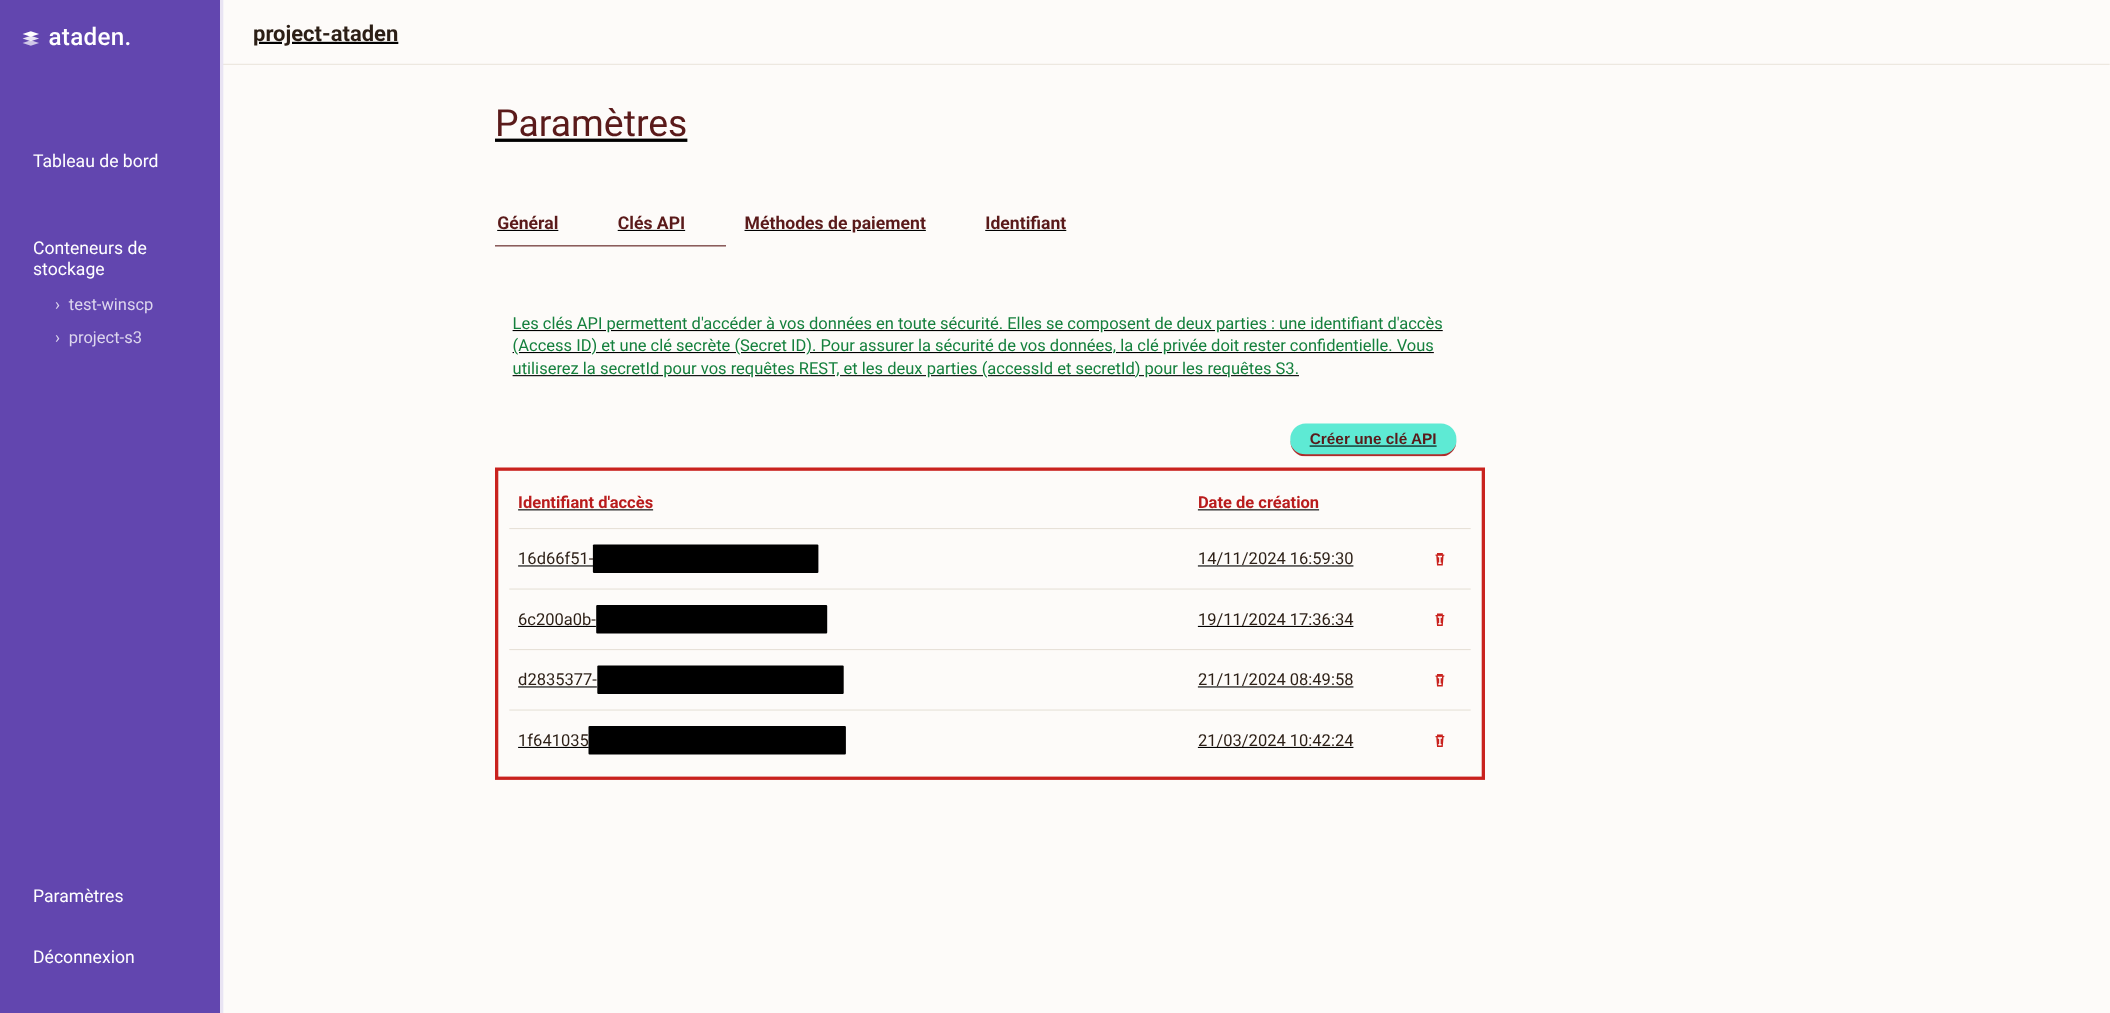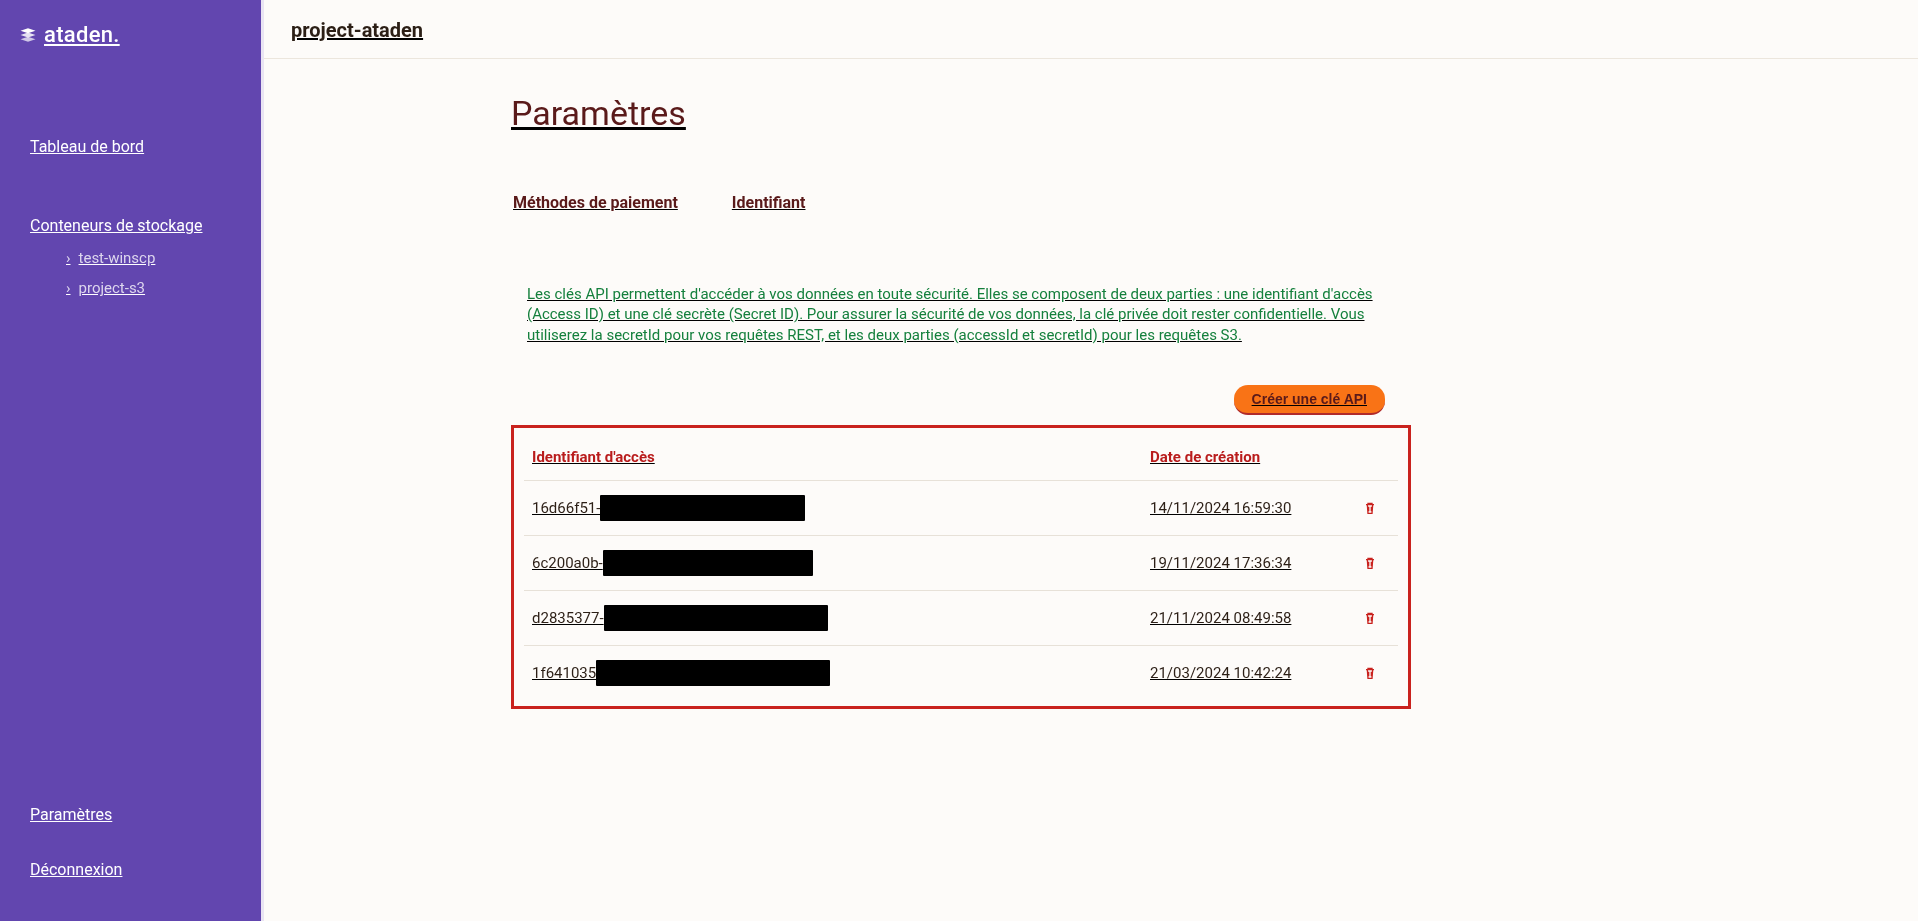--- a/index.html
+++ b/index.html
@@ -6,28 +6,27 @@
   body {
     font-family: -apple-system, BlinkMacSystemFont, "Segoe UI", Roboto, Arial, sans-serif;
     background: #fdfbf9;
     width: 1918px;
     height: 921px;
     overflow: hidden;
     display: flex;
   }
   
   .sidebar {
-    width: 261px;
+    width: 200px;
     background: #6246af;
     color: #fff;
     display: flex;
     flex-direction: column;
     padding-top: 22px;
     position: relative;
-    text-decoration: underline;
   }
   .sidebar::after{
     content:"";
     position:absolute;
     top:0; right:-3px;
     width:3px; height:100%;
     background:#e9e4f3;
   }
   .brand {
     display: flex;
@@ -40,21 +39,21 @@
   }
   .brand-icon { display:inline-flex; }
   .nav-item {
     padding: 8px 30px;
     font-size: 16px;
     cursor: pointer;
     color: #fff;
     margin-top: 44px;
   }
   .nav-sub {
-    padding: 6px 30px 6px 66px;
+    padding: 6px 30px 6px 50px;
     font-size: 15px;
     color: #ddd6ee;
     cursor: pointer;
   }
   .nav-sub::before{
     content:"›";
     margin-right:8px;
     color:#ddd6ee;
   }
   .sidebar-bottom {
@@ -118,21 +117,21 @@
     padding: 0 16px;
   }
   
   .create-row {
     display: flex;
     justify-content: flex-end;
     margin-bottom: 10px;
     padding-right: 26px;
   }
   .create-btn {
-    background: #f97316;
+    background: #5eead4;
     color: #5a1a1a;
     border: none;
     border-radius: 14px;
     padding: 6px 18px;
     font-size: 14px;
     font-weight: 700;
     cursor: pointer;
     border-bottom: 2px solid #b02a2a;
   }
   
@@ -207,20 +206,29 @@
 
 <main class="main">
   <div class="topbar">
     <span>project-ataden</span>
   </div>
 
   <div class="content">
     <h1 class="page-title">Paramètres</h1>
 
     <div class="tabs">
+      <div class="tabs-wrap">
+        <div class="tab active">
+          <span>Général</span>
+        </div>
+        <div class="tab active">
+          <span>Clés API</span>
+        </div>
+        <div class="tabgroup-underline"></div>
+      </div>
       <div class="tab">
         <span>Méthodes de paiement</span>
       </div>
       <div class="tab">
         <span>Identifiant</span>
       </div>
     </div>
 
     <p class="desc">Les clés API permettent d'accéder à vos données en toute sécurité. Elles se composent de deux parties : une identifiant d'accès (Access ID) et une clé secrète (Secret ID). Pour assurer la sécurité de vos données, la clé privée doit rester confidentielle. Vous utiliserez la secretId pour vos requêtes REST, et les deux parties (accessId et secretId) pour les requêtes S3.</p>
 

